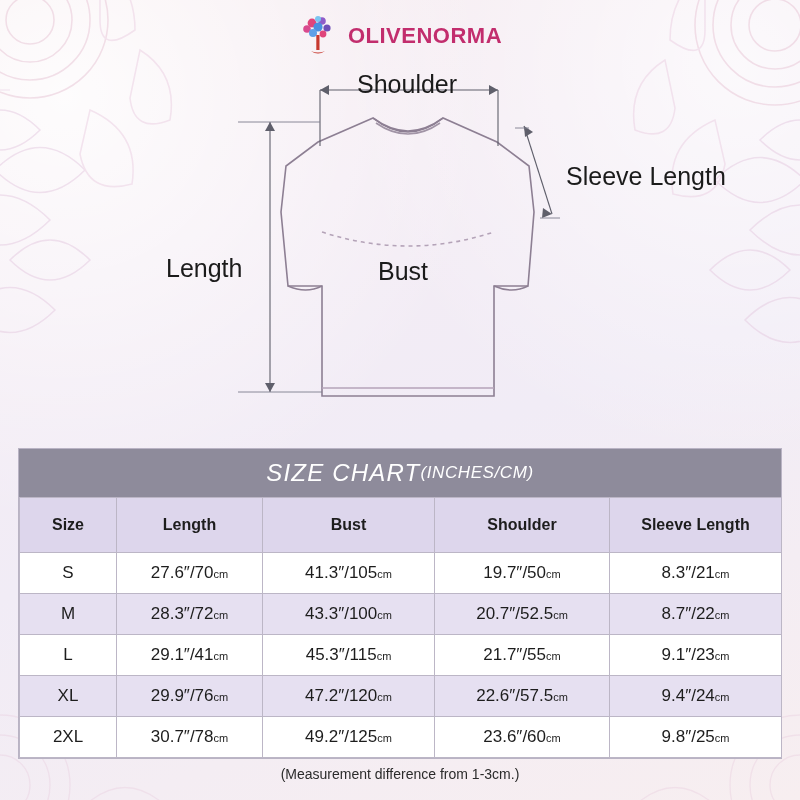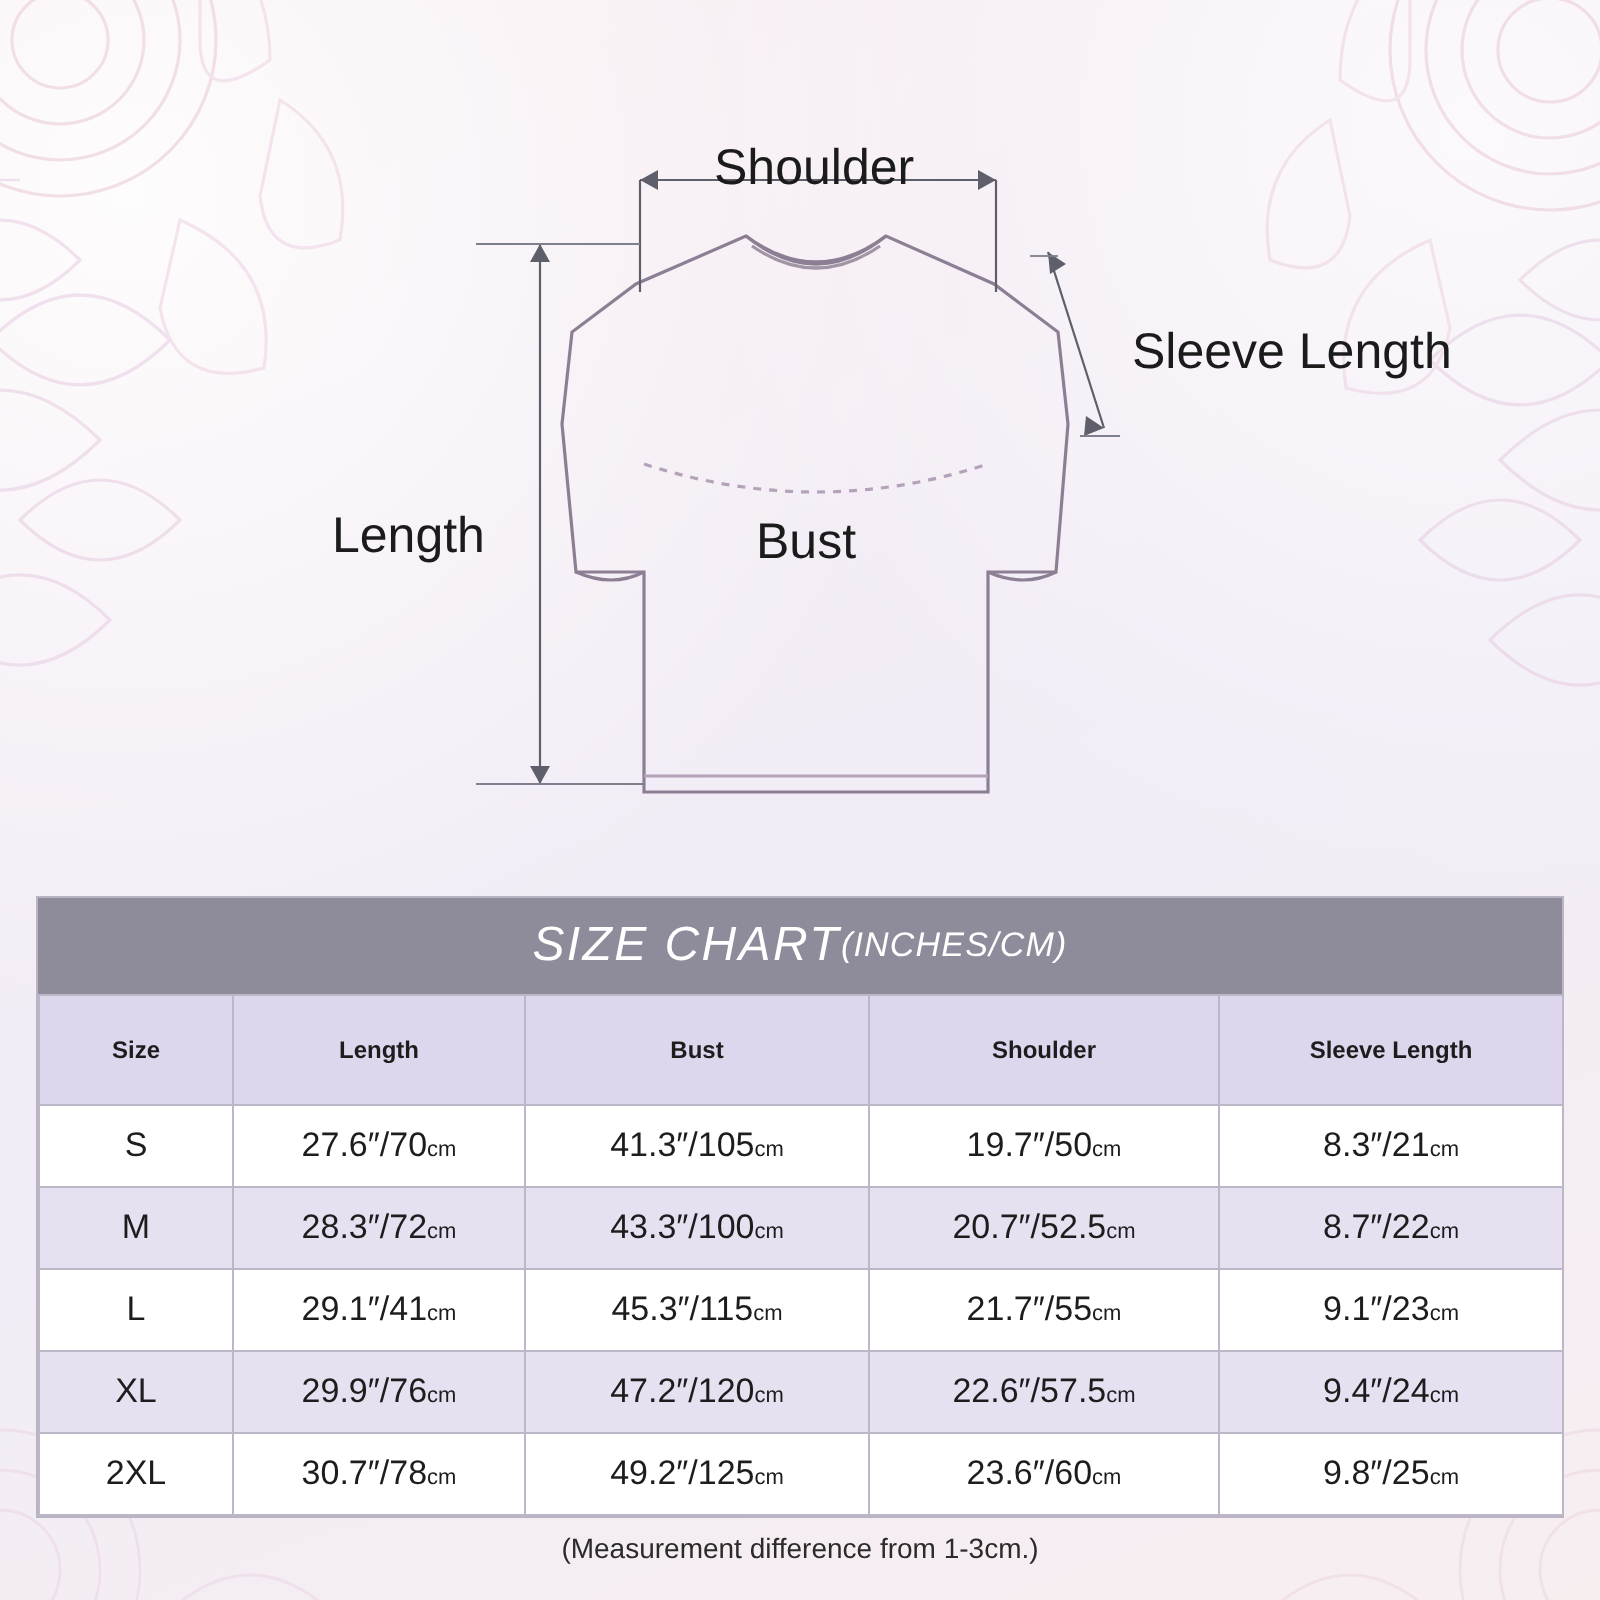--- a/index.html
+++ b/index.html
@@ -108,21 +108,21 @@
   th, td {
     border: 1px solid #bcb6c6;
     text-align: center;
     color: #1d1d1d;
     font-size: 17px;
     height: 38px;
     font-family: "Liberation Sans", sans-serif;
   }
   thead th {
     background: #ddd6ec;
-    font-size: 12px;
+    font-size: 16px;
     font-weight: 700;
     height: 52px;
   }
   tbody tr:nth-child(even) td {
     background: #e6e0f1;
   }
   tbody tr:nth-child(odd) td {
     background: #ffffff;
   }
   td .cm { font-size: 11px; }
@@ -203,20 +203,37 @@
 
   <svg class="bg-art bg-br" viewBox="0 0 300 300">
     <g fill="none" stroke="#e7c9dc" stroke-width="1.4">
       <circle cx="230" cy="225" r="70"></circle>
       <circle cx="230" cy="225" r="50"></circle>
       <circle cx="230" cy="225" r="30"></circle>
       <path d="M150 250 q-45 -45 -90 0 q45 45 90 0 Z"></path>
     </g>
   </svg>
 
+  <div class="brand">
+    <svg width="40" height="44" viewBox="0 0 40 44">
+      <g>
+        <circle cx="14" cy="9" r="4.4" fill="#e0457b"></circle>
+        <circle cx="24" cy="7" r="3.8" fill="#8e5cc9"></circle>
+        <circle cx="20" cy="13" r="4.6" fill="#4a8fe0"></circle>
+        <circle cx="9" cy="15" r="3.8" fill="#d94a8e"></circle>
+        <circle cx="29" cy="14" r="3.6" fill="#6f4fb8"></circle>
+        <circle cx="15" cy="19" r="4.0" fill="#5ea0e8"></circle>
+        <circle cx="25" cy="20" r="3.4" fill="#e0457b"></circle>
+        <circle cx="20" cy="5" r="3.0" fill="#7cc4f0"></circle>
+        <rect x="18.3" y="21" width="3.2" height="15" fill="#c7392f"></rect>
+        <path d="M13 37 q7 5 14 0 q-7 3 -14 0 Z" fill="#c7392f"></path>
+      </g>
+    </svg>
+    <div class="brand-name">OLIVENORMA</div>
+  </div>
 
   <div class="diagram">
     <svg width="800" height="380" viewBox="0 0 800 380">
 
       <g fill="none" stroke="#8d7f93" stroke-width="1.6">
         <path d="M373 56
                  L318 80
                  L286 104
                  L281 150
                  L288 224

